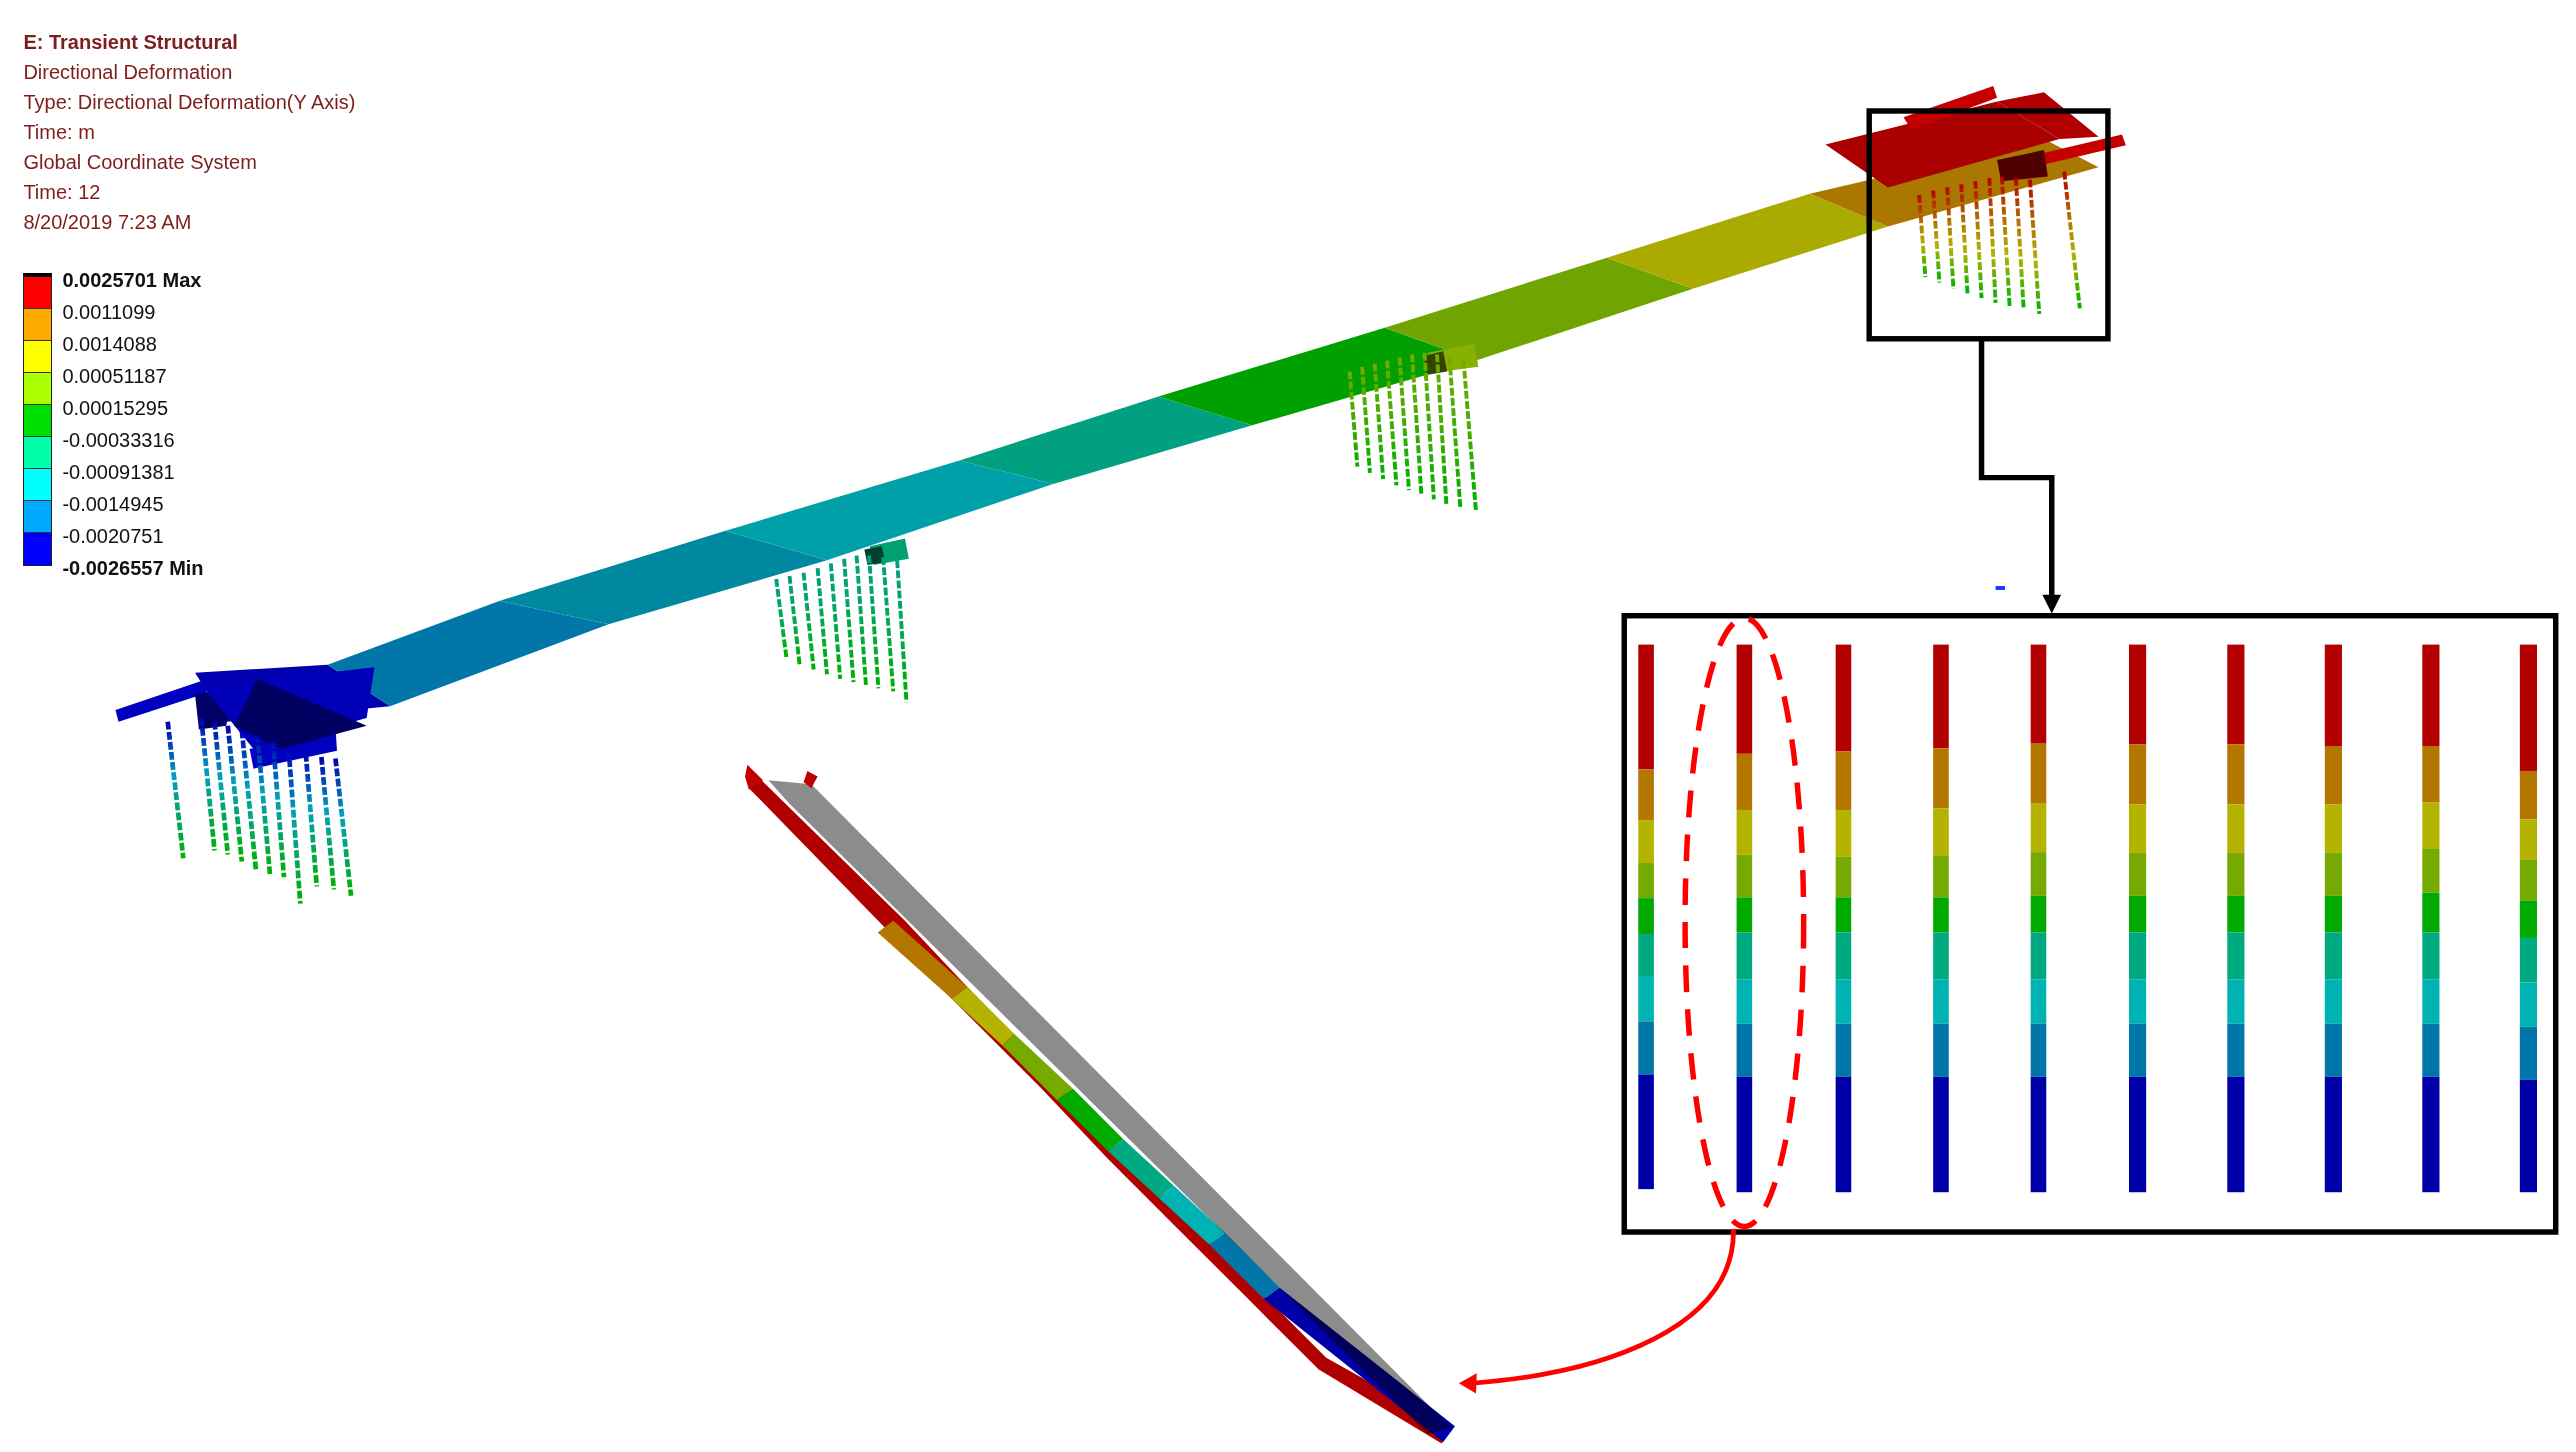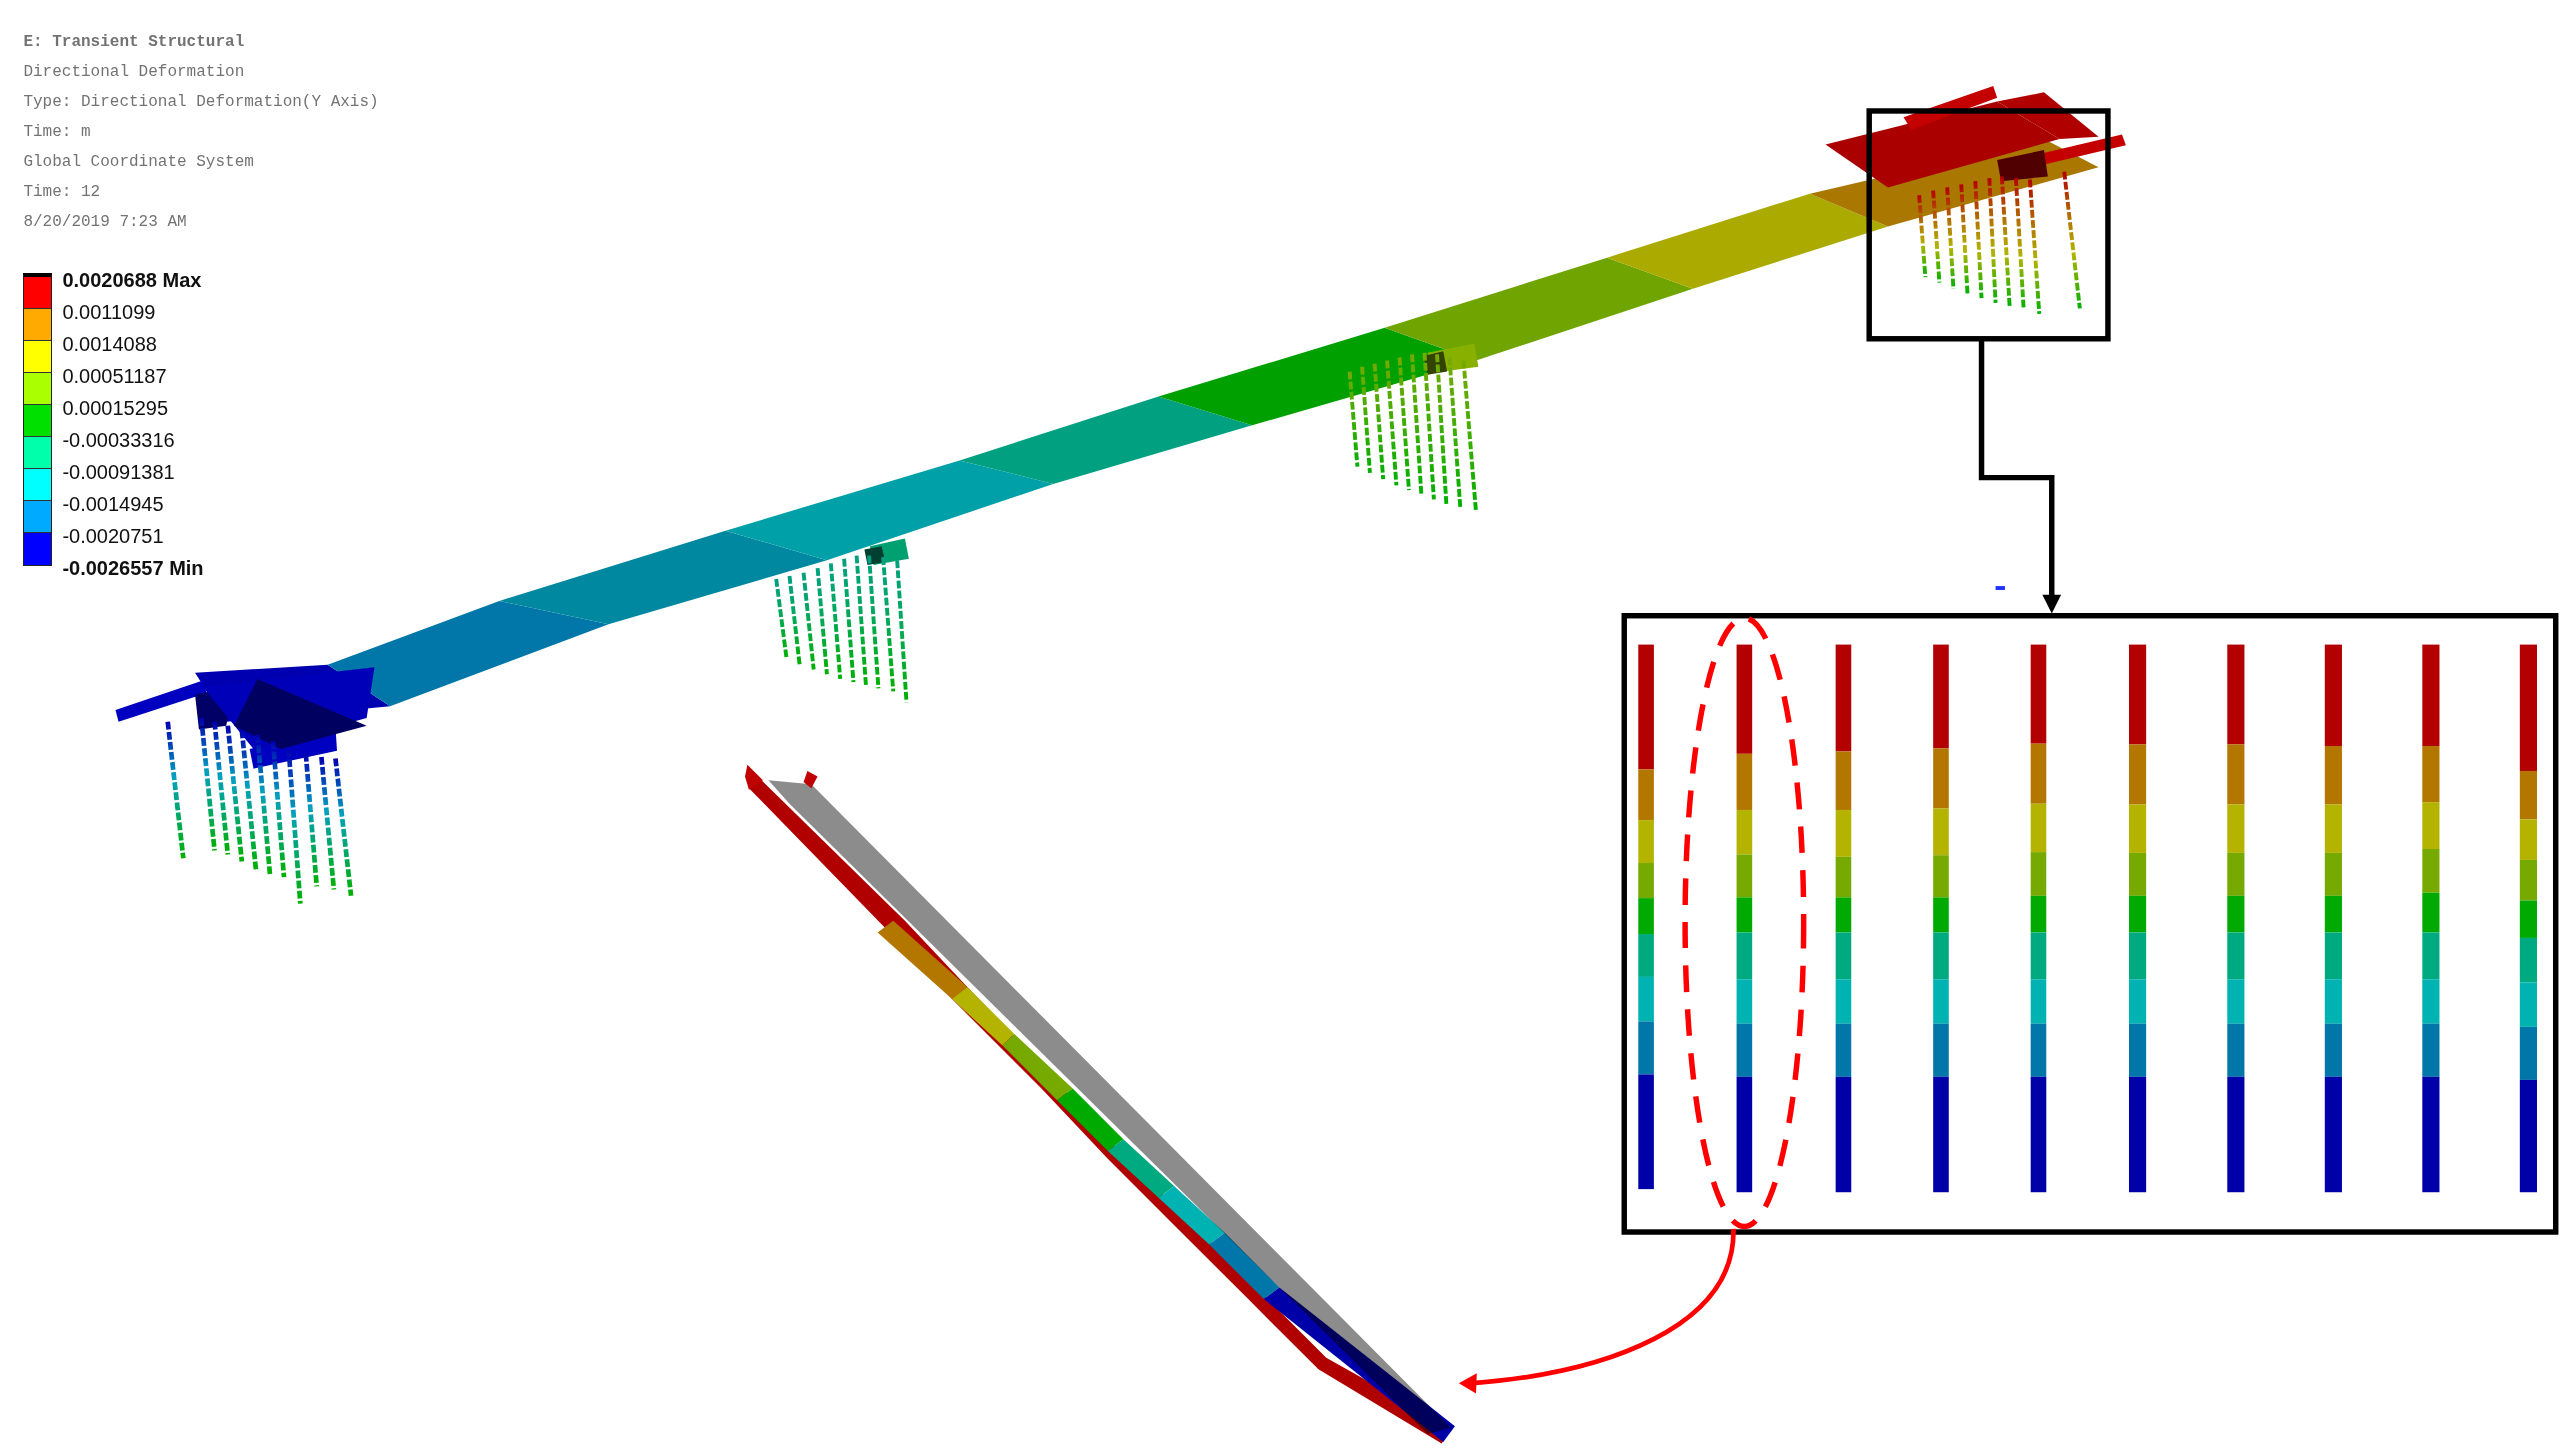--- a/index.html
+++ b/index.html
@@ -1,17 +1,17 @@
 <!DOCTYPE html>
 <html style="font-size:12.5px"><head>
 <meta charset="utf-8">
 <style>
   html, body { margin:0; padding:0; background:#ffffff; }
   body { width:2576px; height:1453px; position:relative; overflow:hidden; font-family:"Liberation Sans", sans-serif; }
-  #info { position:absolute; left:23.4px; top:26.5px; color:#737373; font-size:16px; line-height:30px;font-family:Liberation Mono, monospace; }
+  #info { position:absolute; left:23.4px; top:26.5px; color:#7f1d1d; font-size:20px; line-height:30px; }
   #info .title { font-weight:bold; }
   #legend { position:absolute; left:23.4px; top:273px; }
   #legend .bar { position:absolute; left:0; top:0; width:26.5px; border:1.6px solid #222; border-top:4.7px solid #000; background:#fff; }
   #legend .swatch { width:26.5px; height:32px; border-bottom:0.8px solid #333; box-sizing:border-box; }
   #legend .labels { position:absolute; left:39px; top:-9.4px; font-size:20px; color:#111; white-space:nowrap; }
   #legend .labels div { height:32px; line-height:32px; }
   #legend .labels .bold { font-weight:bold; }
   svg#scene { position:absolute; left:0; top:0; }
 </style>
 </head>
@@ -33,21 +33,21 @@
     <div class="swatch" style="background:#ffaa00"></div>
     <div class="swatch" style="background:#ffff00"></div>
     <div class="swatch" style="background:#aaff00"></div>
     <div class="swatch" style="background:#00e000"></div>
     <div class="swatch" style="background:#00ffaa"></div>
     <div class="swatch" style="background:#00ffff"></div>
     <div class="swatch" style="background:#00aaff"></div>
     <div class="swatch" style="background:#0000ff;border-bottom:none"></div>
   </div>
   <div class="labels">
-    <div class="bold">0.0020688 Max</div>
+    <div class="bold">0.0025701 Max</div>
     <div>0.0011099</div>
     <div>0.0014088</div>
     <div>0.00051187</div>
     <div>0.00015295</div>
     <div>-0.00033316</div>
     <div>-0.00091381</div>
     <div>-0.0014945</div>
     <div>-0.0020751</div>
     <div class="bold">-0.0026557 Min</div>
   </div>

